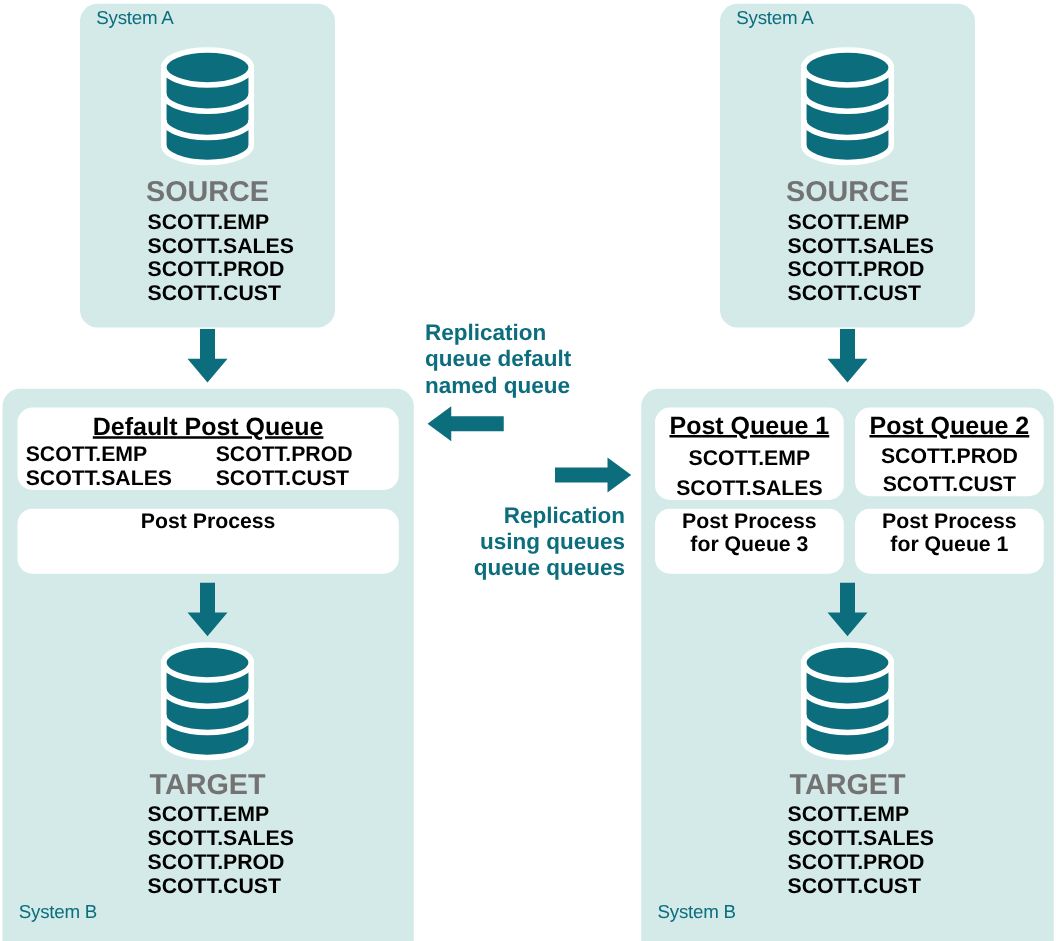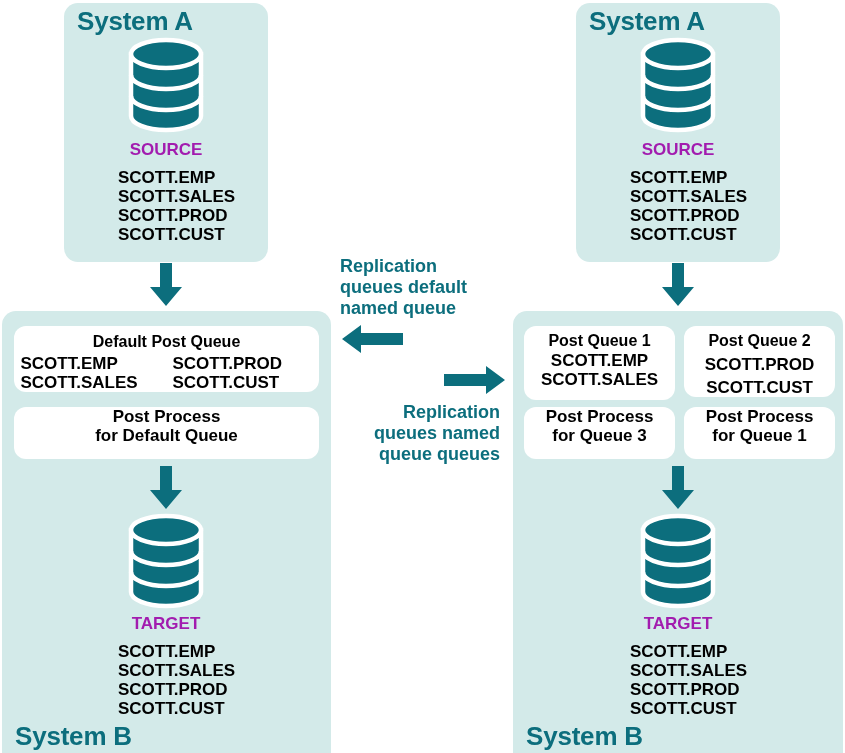--- a/index.html
+++ b/index.html
@@ -30,22 +30,22 @@
     box-sizing: border-box;
   }
   .panel.top-left    { left: 64px;  top: 3px;   width: 204px; height: 259px; }
   .panel.bottom-left { left: 2px;   top: 311px; width: 329px; height: 442px; border-bottom-left-radius:0; border-bottom-right-radius:0; }
   .panel.top-right   { left: 576px; top: 3px;   width: 204px; height: 259px; }
   .panel.bottom-right{ left: 513px; top: 311px; width: 330px; height: 442px; border-bottom-left-radius:0; border-bottom-right-radius:0; }
 
   .system-label {
     position: absolute;
     color: #0c6e7d;
-    font-size: 26px;
-    font-weight: bold;
+    font-size: 15px;
+    font-weight: normal;
     letter-spacing: -0.2px;
     white-space: nowrap;
   }
   .system-label.sa-left  { left: 77px;  top: 6px; }
   .system-label.sa-right { left: 589px; top: 6px; }
   .system-label.sb-left  { left: 15px;  top: 721px; }
   .system-label.sb-right { left: 526px; top: 721px; }
 
   
   .db-icon {
@@ -56,22 +56,22 @@
   .db-icon svg { display: block; width: 78px; height: 98px; }
 
   .db-source-left  { left: 127px; top: 36px; }
   .db-source-right { left: 639px; top: 36px; }
   .db-target-left  { left: 127px; top: 512px; }
   .db-target-right { left: 639px; top: 512px; }
 
   
   .caption {
     position: absolute;
-    color: #a21caf;
-    font-size: 17px;
+    color: #737373;
+    font-size: 23px;
     font-weight: bold;
     text-align: center;
     white-space: nowrap;
   }
   .tablelist {
     position: absolute;
     color: #000000;
     font-size: 17px;
     font-weight: bold;
     line-height: 19px;
@@ -96,23 +96,24 @@
     border-radius: 12px;
     box-sizing: border-box;
     color: #000000;
     font-weight: bold;
     text-align: center;
     display: flex;
     flex-direction: column;
     align-items: center;
   }
   .card .card-title {
-    font-size: 16px;
+    font-size: 20px;
     line-height: 20px;
     white-space: nowrap;
+    text-decoration: underline;
   }
   .card .card-line {
     font-size: 17px;
     line-height: 19px;
     white-space: nowrap;
   }
 
   
   .card.default-queue {
     left: 14px; top: 326px; width: 305px; height: 66px;
@@ -130,21 +131,21 @@
     line-height: 19px;
     text-align: left;
     white-space: nowrap;
   }
 
   .card.default-process {
     left: 14px; top: 407px; width: 305px; height: 52px;
   }
 
   
-  .card.queue1 { left: 524px; top: 326px; width: 151px; height: 74px; justify-content: flex-start; padding-top: 5px; }
+  .card.queue1 { left: 524px; top: 326px; width: 151px; height: 74px; justify-content: space-between; padding-top: 5px; }
   .card.queue2 { left: 684px; top: 326px; width: 151px; height: 71px; justify-content: space-between; padding-top: 5px; }
   .card.queue1 .card-line, .card.queue2 .card-line { }
   .card.proc1  { left: 524px; top: 407px; width: 151px; height: 52px; }
   .card.proc2  { left: 684px; top: 407px; width: 151px; height: 52px; }
 
   
   .arrow { position: absolute; }
   .arrow svg { display: block; }
 
   .arr-down-src-left   { left: 148px; top: 263px; }
@@ -208,21 +209,20 @@
     <div class="queue-grid">
       <div class="qcell">SCOTT.EMP</div>
       <div class="qcell">SCOTT.PROD</div>
       <div class="qcell">SCOTT.SALES</div>
       <div class="qcell">SCOTT.CUST</div>
     </div>
   </div>
 
   <div class="card default-process">
     <div class="card-line">Post Process</div>
-    <div class="card-line">for Default Queue</div>
   </div>
 
   <div class="arrow arr-down-tgt-left">
     <svg width="36" height="44" viewBox="0 0 36 44" xmlns="http://www.w3.org/2000/svg">
       <path d="M12 0 H24 V24 H34 L18 43 L2 24 H12 Z" fill="#0c6e7d"></path>
     </svg>
   </div>
 
   <div class="db-icon db-target-left">
     <svg viewBox="0 0 78 98" xmlns="http://www.w3.org/2000/svg">
@@ -241,39 +241,39 @@
     <div>SCOTT.EMP</div>
     <div>SCOTT.SALES</div>
     <div>SCOTT.PROD</div>
     <div>SCOTT.CUST</div>
   </div>
 
   <div class="system-label sb-left">System B</div>
 
   <div class="repl-label repl-default">
     <div>Replication</div>
-    <div>queues default</div>
+    <div>queue default</div>
     <div>named queue</div>
   </div>
 
   <div class="arrow arr-left-repl">
     <svg width="62" height="30" viewBox="0 0 62 30" xmlns="http://www.w3.org/2000/svg">
       <path d="M0 15 L19 1 V9 H61 V21 H19 V29 Z" fill="#0c6e7d"></path>
     </svg>
   </div>
 
   <div class="arrow arr-right-repl">
     <svg width="62" height="30" viewBox="0 0 62 30" xmlns="http://www.w3.org/2000/svg">
       <path d="M62 15 L43 1 V9 H1 V21 H43 V29 Z" fill="#0c6e7d"></path>
     </svg>
   </div>
 
   <div class="repl-label repl-named">
     <div>Replication</div>
-    <div>queues named</div>
+    <div>using queues</div>
     <div>queue queues</div>
   </div>
 
   <div class="panel top-right"></div>
   <div class="panel bottom-right"></div>
 
   <div class="system-label sa-right">System A</div>
 
   <div class="db-icon db-source-right">
     <svg viewBox="0 0 78 98" xmlns="http://www.w3.org/2000/svg">

